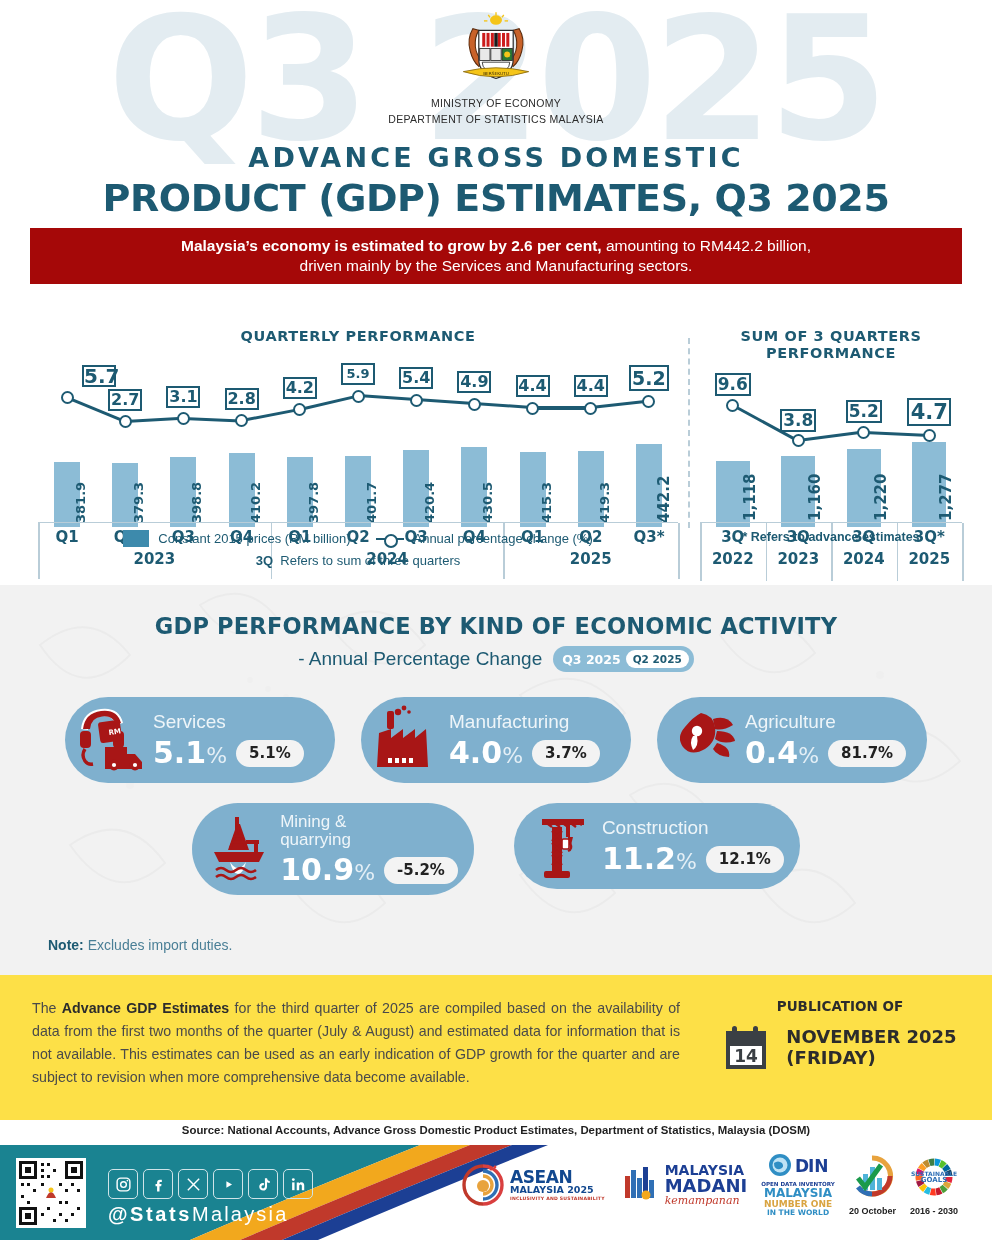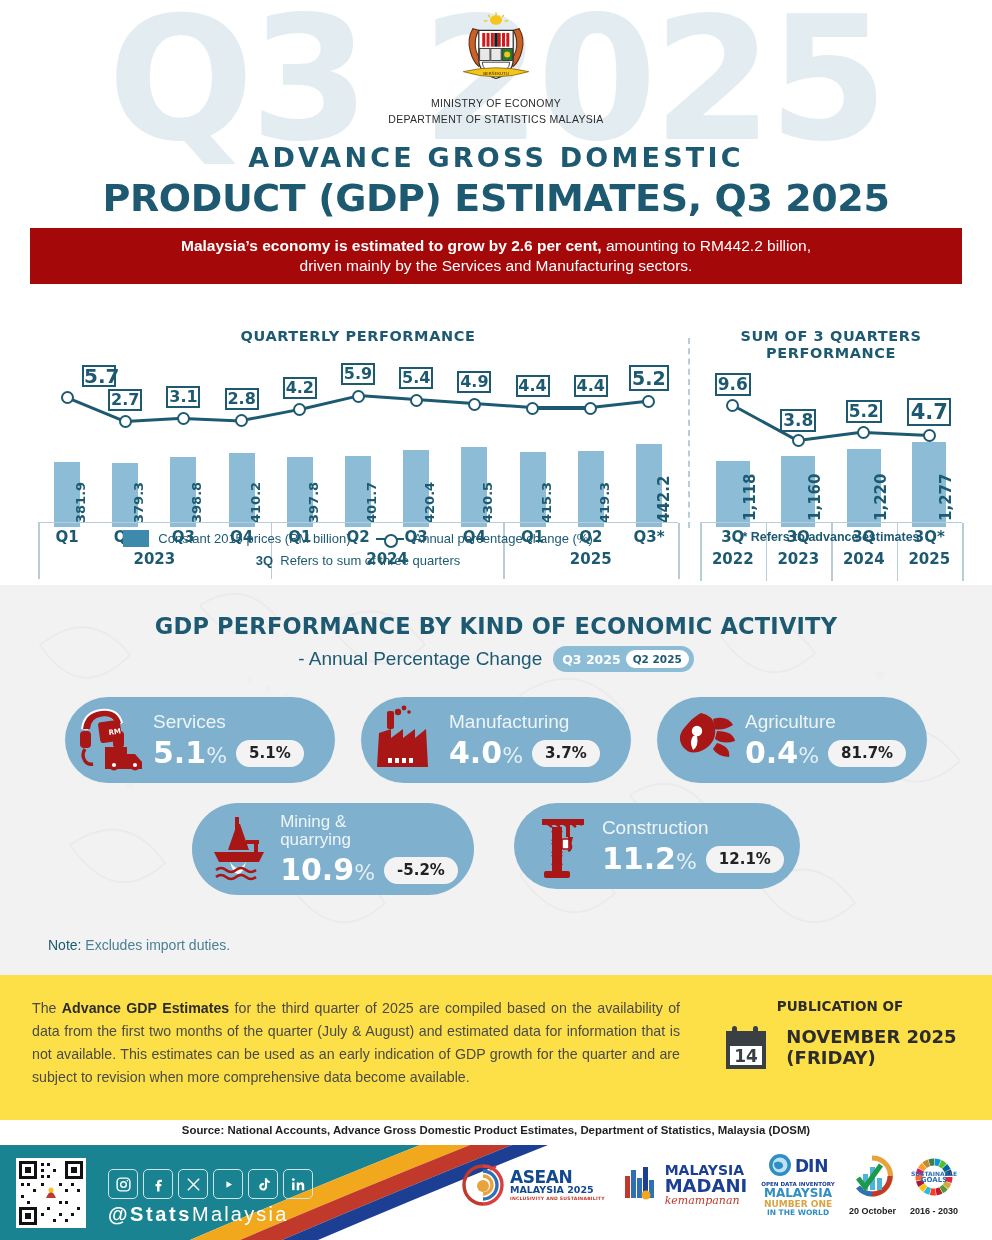--- a/index.html
+++ b/index.html
@@ -149,21 +149,21 @@
              font-family:"DejaVu Sans", sans-serif; }
   .big-val .pct { font-weight:normal; font-size:22px; color:#e4eff6; }
   .prev {
     background:#f3f3f3; color:#222; font-weight:bold; font-size:15px;
     border-radius:16px; padding:6px 13px; line-height:1;
     font-family:"DejaVu Sans", sans-serif;
   }
   .note {
     position:absolute; left:48px; bottom:22px; font-size:14px; color:#4a7f96;
   }
-  .note b { color:#1d5a72; font-weight:normal; }
+  .note b { color:#1d5a72; font-weight:bold; }
 
   
   .bottom { position:absolute; top:975px; left:0; width:992px; height:145px; background:#fde047; }
   .para {
     position:absolute; left:32px; top:22px; width:648px;
     font-size:14.2px; line-height:1.62; color:#4a4a4a; text-align:justify;
   }
   .para b { color:#2c2c2c; font-weight:bold; }
   .pub { position:absolute; left:700px; top:22px; width:280px; text-align:center; }
   .pub-title { font-size:13.5px; font-weight:bold; color:#2c2c2c; line-height:1.35;
@@ -288,21 +288,21 @@
           <div class="marker" style="left: 371.682px; top: 38.3px;"></div>
           <div class="marker" style="left: 429.864px; top: 42.3px;"></div>
           <div class="marker" style="left: 488.045px; top: 46.3px;"></div>
           <div class="marker" style="left: 546.227px; top: 46.3px;"></div>
           <div class="marker" style="left: 604.409px; top: 39.9px;"></div>
           <div class="valbox" style="width: 34px; height: 22px; font-size: 20px; line-height: 18px; left: 12.0909px; top: 9.4px; margin-left: 32px;">5.7</div>
           <div class="valbox" style="width: 34px; height: 22px; font-size: 16px; line-height: 18px; left: 70.2727px; top: 33.4px;">2.7</div>
           <div class="valbox" style="width: 34px; height: 22px; font-size: 16px; line-height: 18px; left: 128.455px; top: 30.2px;">3.1</div>
           <div class="valbox" style="width: 34px; height: 22px; font-size: 16px; line-height: 18px; left: 186.636px; top: 32.6px;">2.8</div>
           <div class="valbox" style="width: 34px; height: 22px; font-size: 16px; line-height: 18px; left: 244.818px; top: 21.4px;">4.2</div>
-          <div class="valbox" style="width: 34px; height: 22px; font-size: 16px; line-height: 18px; left: 303px; top: 7.8px;">5.9</div>
+          <div class="valbox" style="width: 34px; height: 22px; font-size: 13px; line-height: 18px; left: 303px; top: 7.8px;">5.9</div>
           <div class="valbox" style="width: 34px; height: 22px; font-size: 16px; line-height: 18px; left: 361.182px; top: 11.8px;">5.4</div>
           <div class="valbox" style="width: 34px; height: 22px; font-size: 16px; line-height: 18px; left: 419.364px; top: 15.8px;">4.9</div>
           <div class="valbox" style="width: 34px; height: 22px; font-size: 16px; line-height: 18px; left: 477.545px; top: 19.8px;">4.4</div>
           <div class="valbox" style="width: 34px; height: 22px; font-size: 16px; line-height: 18px; left: 535.727px; top: 19.8px;">4.4</div>
           <div class="valbox" style="width: 40px; height: 26px; font-size: 19px; line-height: 22px; left: 590.909px; top: 9.4px;">5.2</div>
         </div>
       <div class="axis-table" style="top:194px;">
         <div class="qrow" id="qp-qrow">
             <div class="qcell">Q1</div>
             <div class="qcell">Q2</div>

